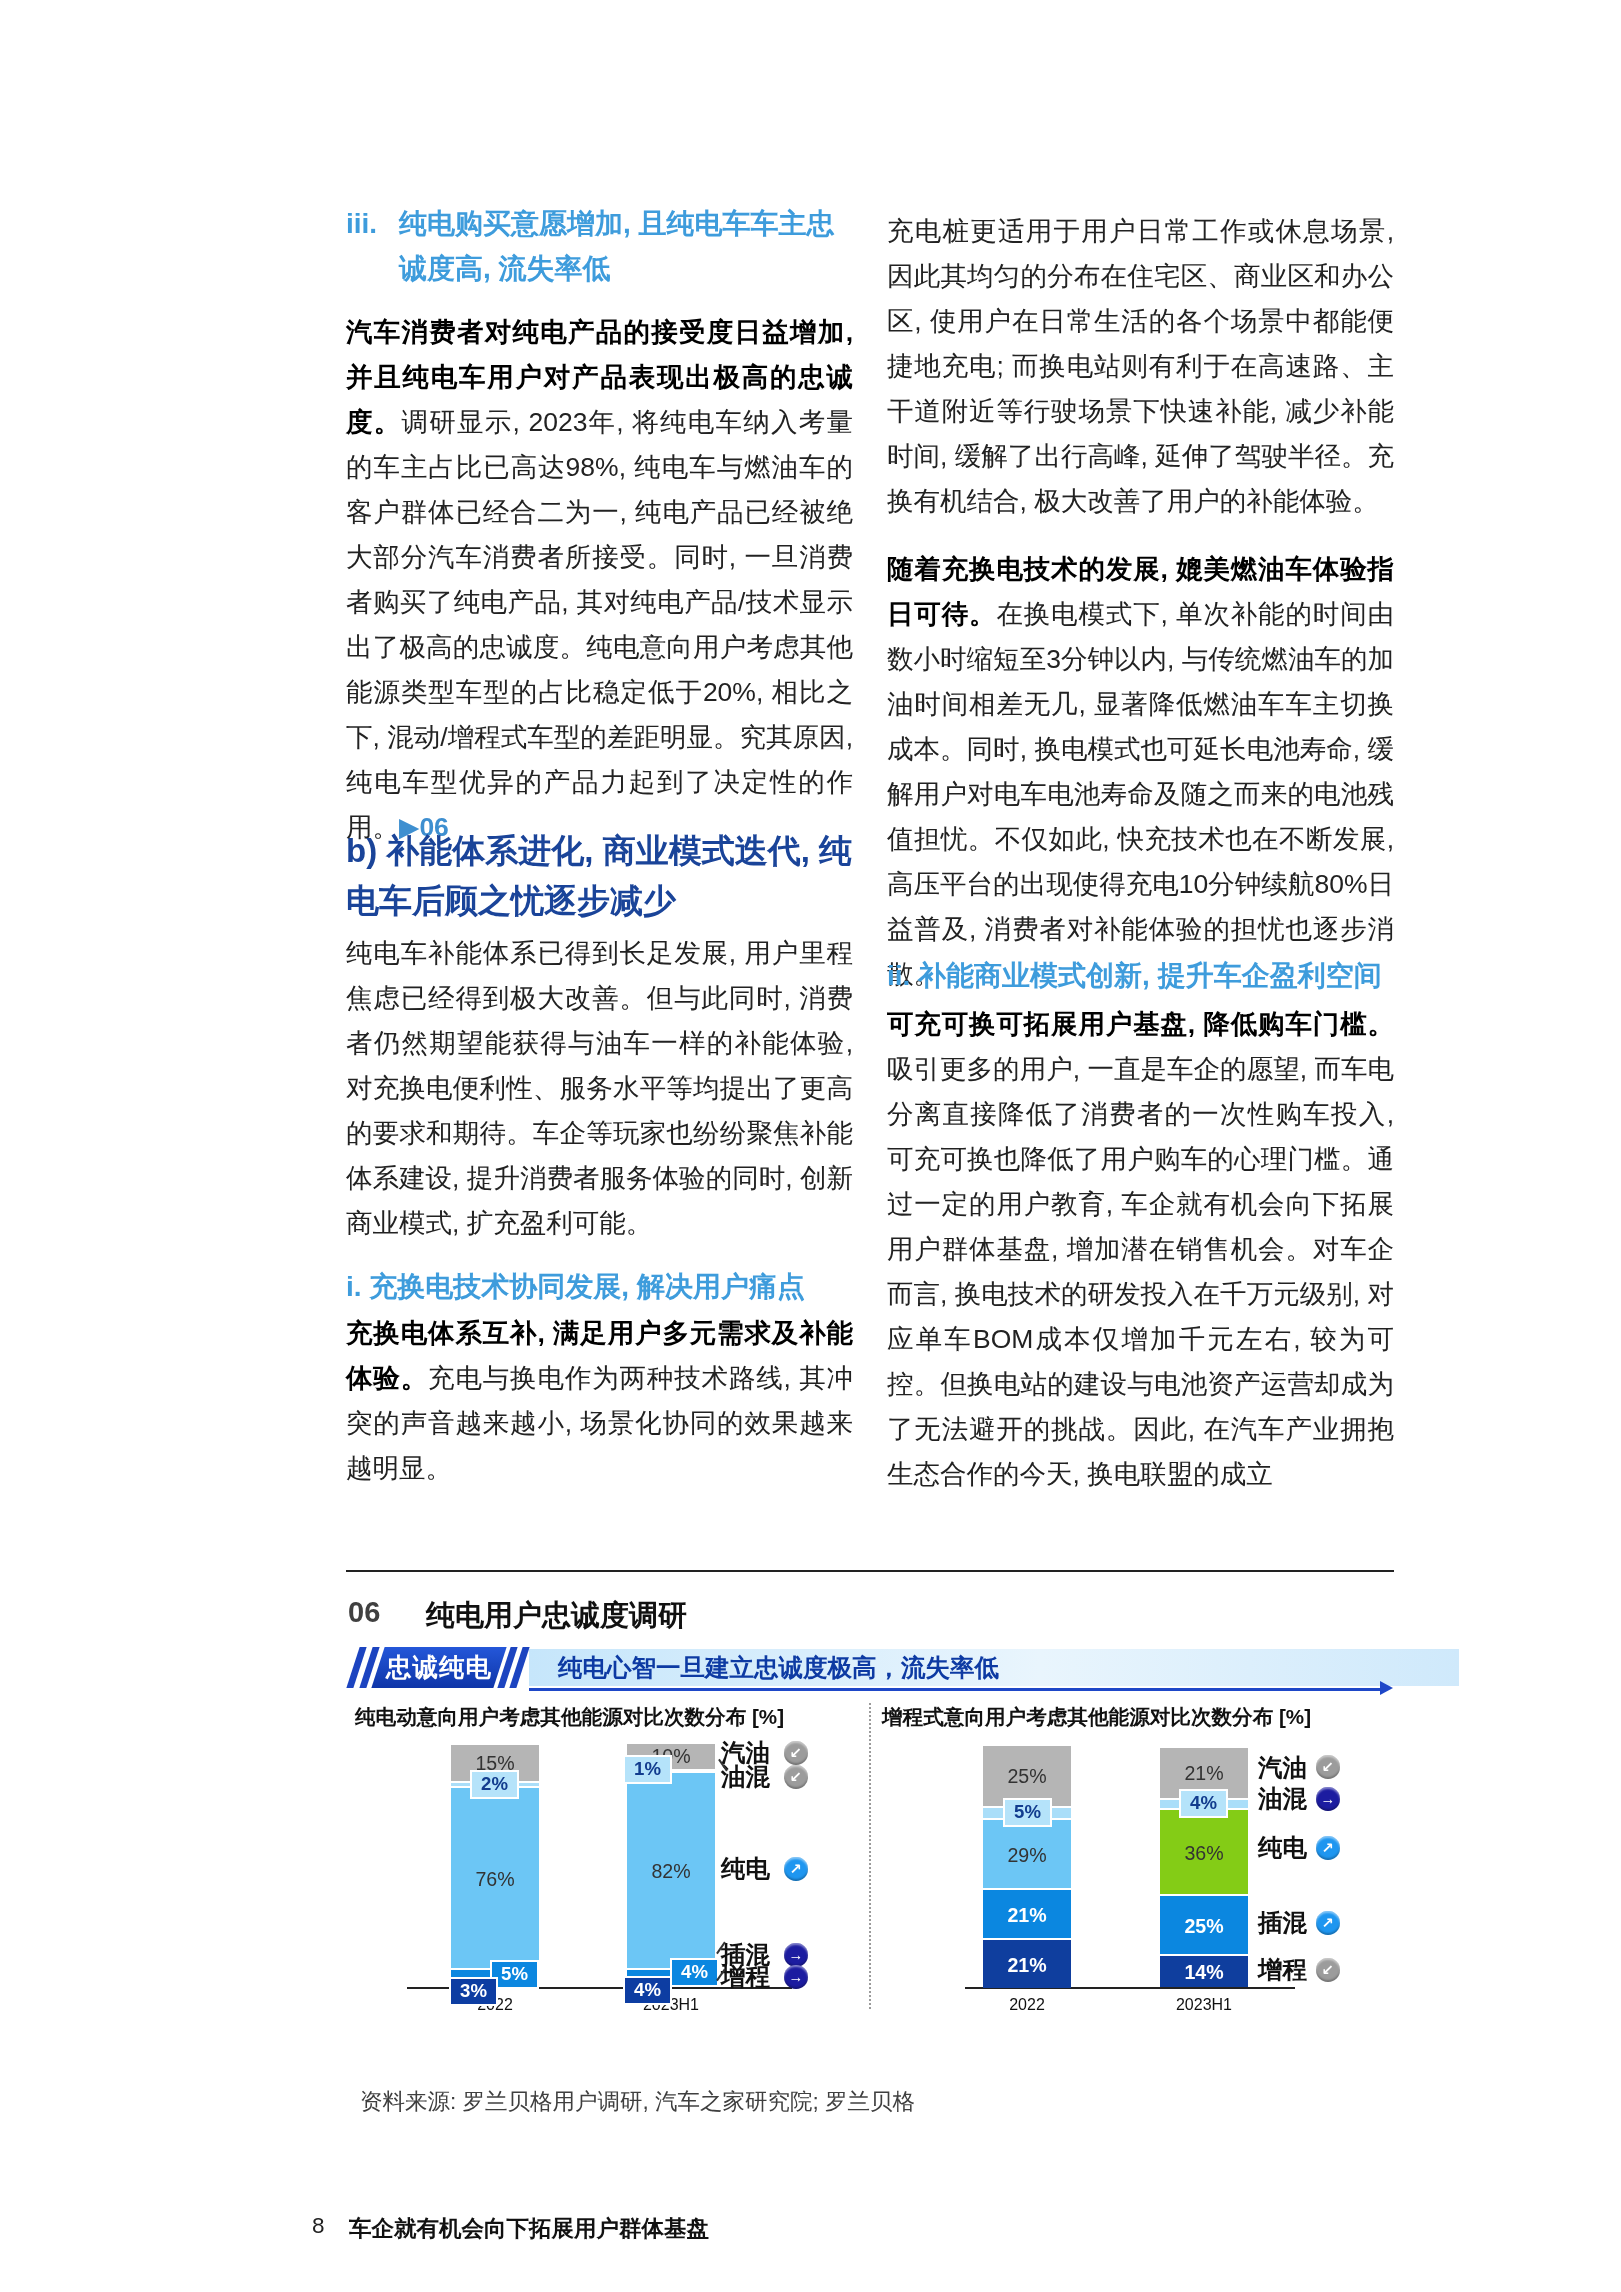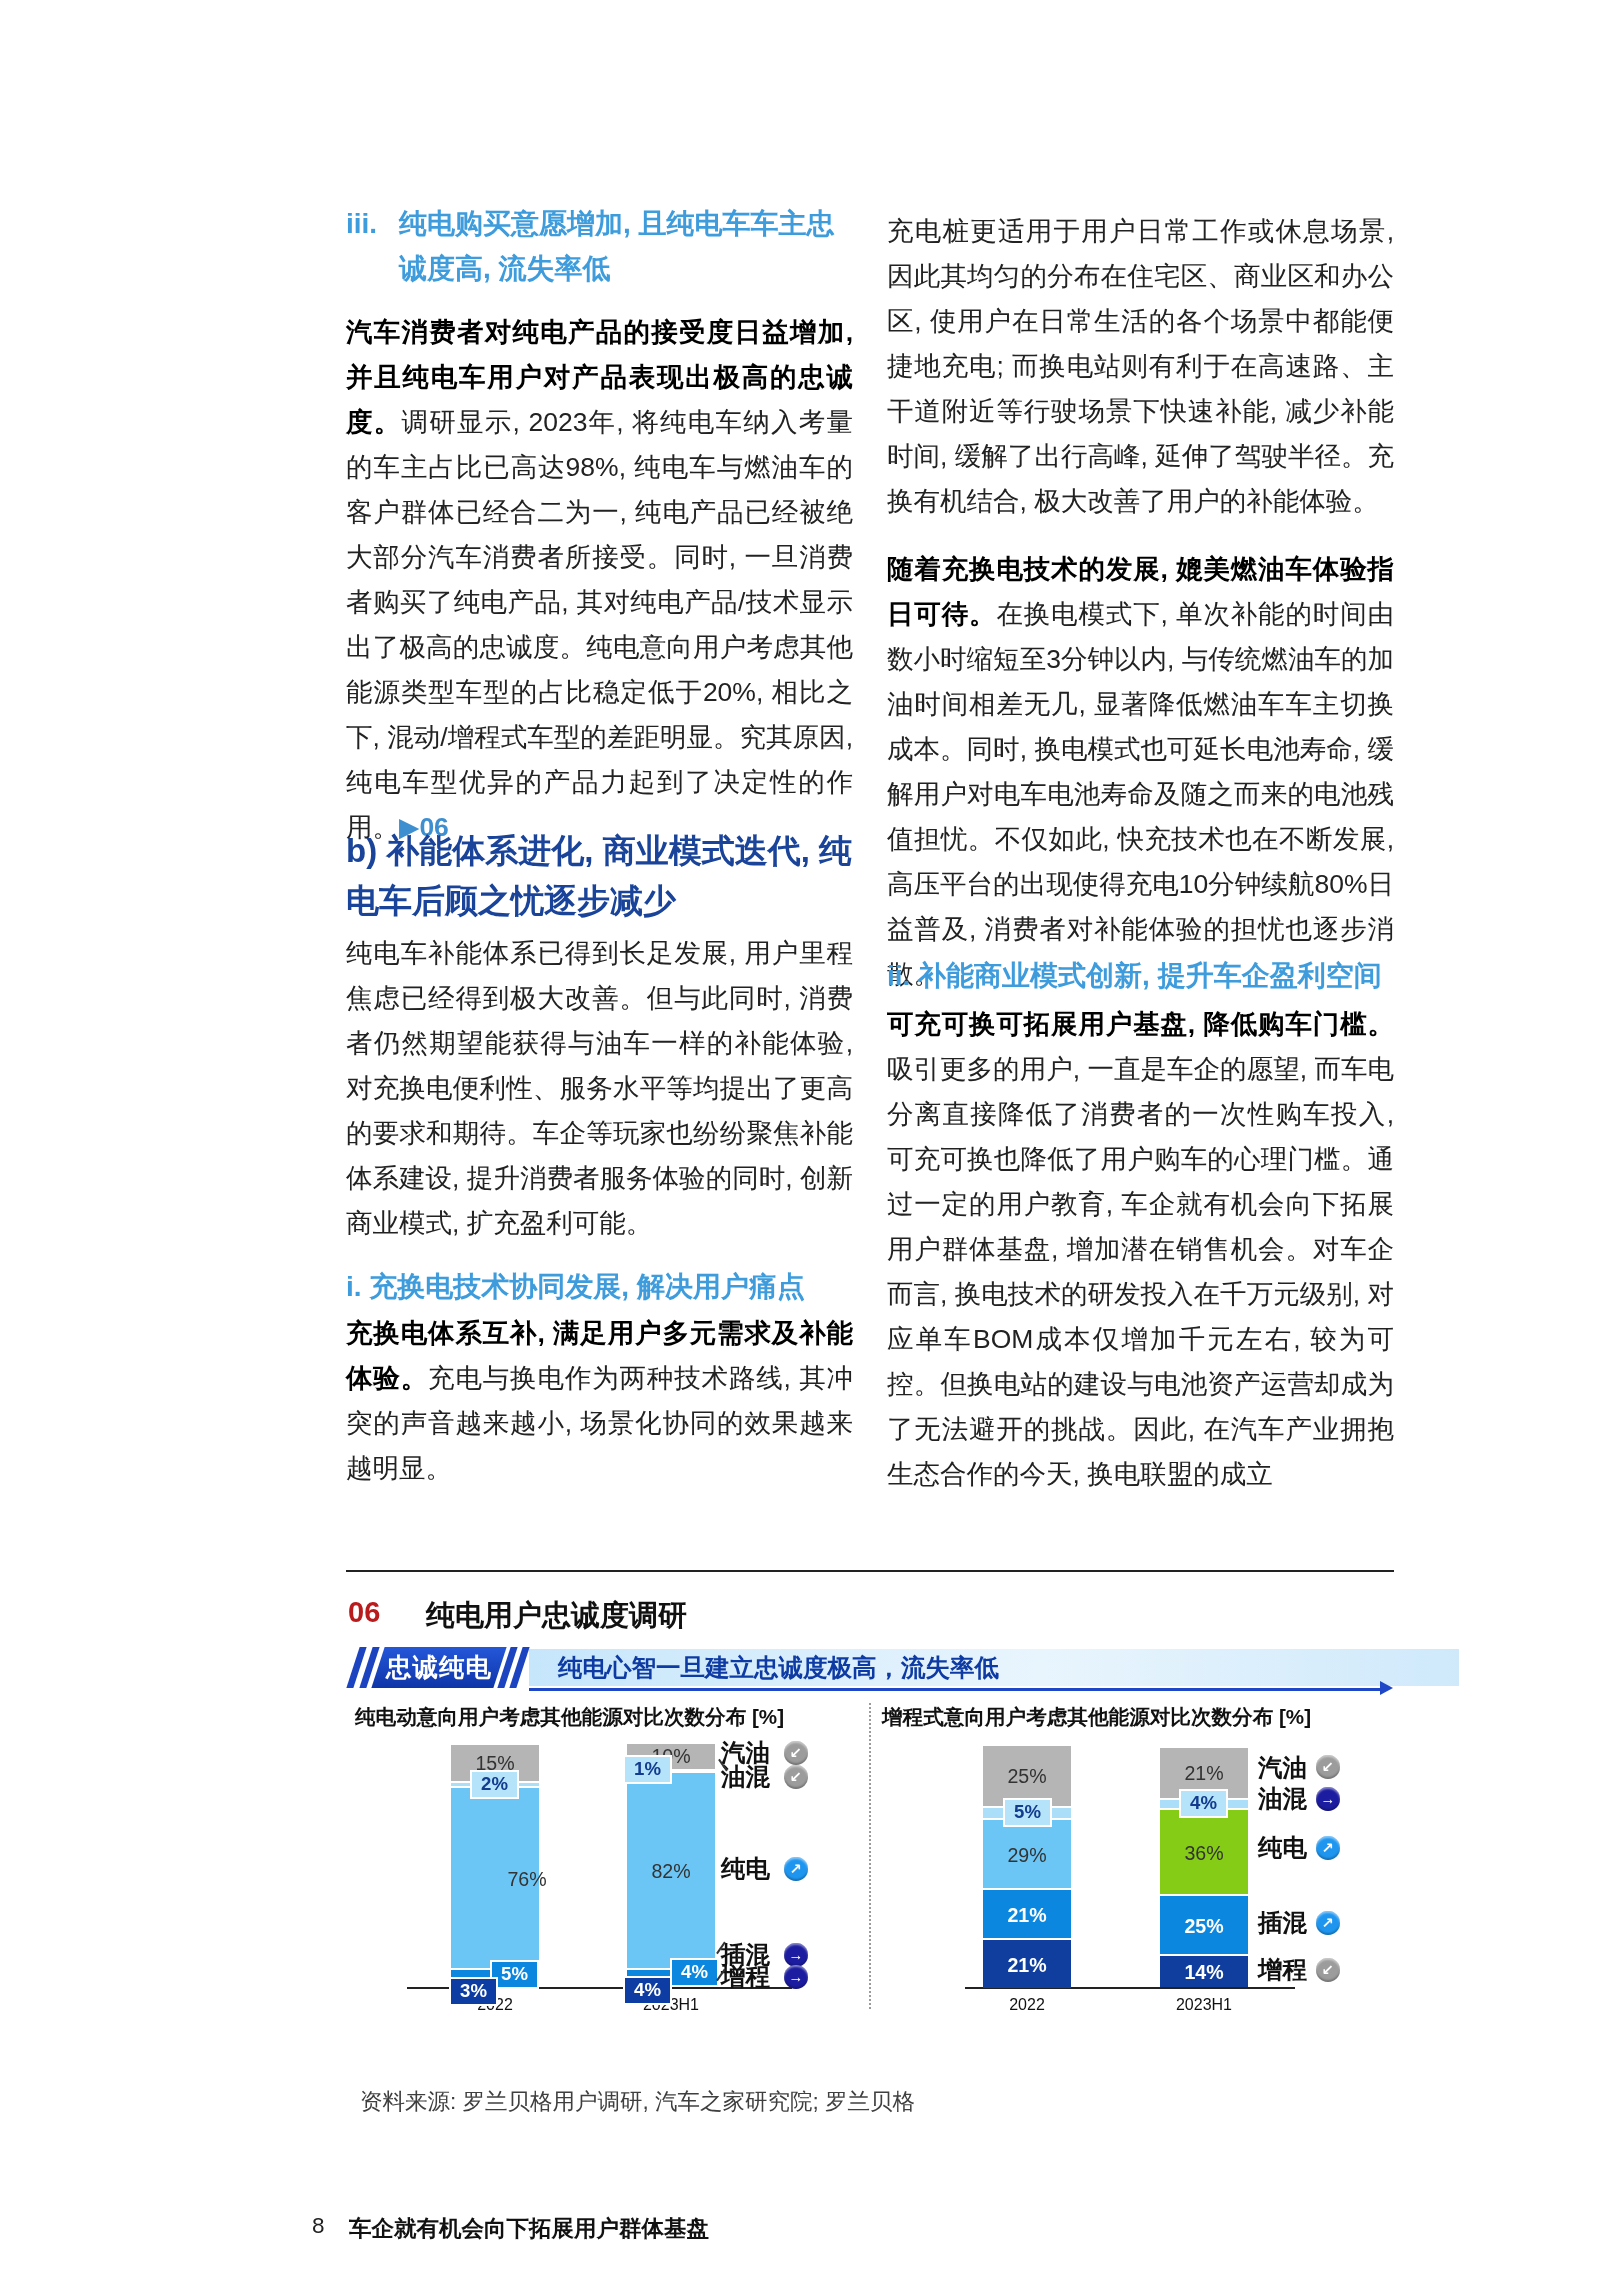--- a/index.html
+++ b/index.html
@@ -9,21 +9,21 @@
   
   .para{font-size:26.5px;line-height:45px;text-align:justify;color:#222;}
   .para strong{color:#000;}
   .h-light{font-size:28px;line-height:45px;font-weight:bold;color:#3E9CDC;}
   .h-dark{font-size:33px;line-height:50px;font-weight:bold;color:#1A4499;}
   .h-flex{display:flex;}
   .h-flex .marker{width:53px;flex:0 0 53px;}
   .ref{color:#3E8FD0;font-weight:bold;}
   
   .rule{height:2px;background:#222;}
-  .ex-num{font-size:29px;font-weight:bold;color:#b91c1c;}
+  .ex-num{font-size:29px;font-weight:bold;color:#404040;}
   .ex-title{font-size:29px;font-weight:bold;color:#111;}
   
   .stripe{width:6.9px;height:41px;background:#1C44C0;transform:skewX(-18deg);}
   .tag{width:122px;height:41px;background:linear-gradient(180deg,#2457d9 0%,#0e35a8 100%);
        transform:skewX(-18deg);display:flex;align-items:center;justify-content:center;}
   .tag span{transform:skewX(18deg);color:#fff;font-size:25.5px;font-weight:bold;letter-spacing:1px;}
   .band{height:37px;background:linear-gradient(90deg,#c6e6fb 0%,#e9f5fd 55%,#cfe9fb 100%);
         display:flex;align-items:center;}
   .band span{font-size:24.5px;font-weight:bold;color:#0D3AA3;padding-left:29px;}
   .bline{height:2.9px;background:#1E47C8;}
@@ -106,21 +106,21 @@
   <div id="chart-layer" class="abs" style="left:0;top:0;width:1621px;height:2293px;">
       <div class="abs chart-title" style="left: 355px; top: 1703px;">纯电动意向用户考虑其他能源对比次数分布 [%]</div>
       <div class="abs axis" style="left: 407px; top: 1987px; width: 385px;"></div>
       <div class="abs cat" style="left: 451px; top: 1996px;">2022</div>
       <div class="abs bar" style="left: 451px; top: 1745px; height: 242px;">
         <div class="seg" style="height: 36px; background: rgb(181, 181, 181);">
           <div class="lbl" style="line-height: 36px; color: rgb(51, 51, 51); font-weight: 400;">15%</div>
         </div>
         <div class="seg" style="height: 4.9px; background: rgb(170, 222, 249); border-top: 2px solid rgb(255, 255, 255);"></div>
         <div class="seg" style="height: 182px; background: rgb(108, 198, 245); border-top: 2px solid rgb(255, 255, 255);">
-          <div class="lbl" style="line-height: 182px; color: rgb(51, 51, 51); font-weight: 400; padding-left: 32px;">76%</div>
+          <div class="lbl" style="line-height: 182px; color: rgb(51, 51, 51); font-weight: 400;">76%</div>
         </div>
         <div class="seg" style="height: 11.8px; background: rgb(11, 135, 224); border-top: 2px solid rgb(255, 255, 255);"></div>
         <div class="seg" style="height: 6.9px; background: rgb(15, 62, 158); border-top: 2px solid rgb(255, 255, 255);"></div>
       </div>
       <div class="badge pale" style="left: 470px; top: 1770px;">2%</div>
       <div class="badge bright" style="left: 490px; top: 1960px;">5%</div>
       <div class="badge navy" style="left: 449px; top: 1977px;">3%</div>
       <div class="abs cat" style="left: 627px; top: 1996px;">2023H1</div>
       <div class="abs bar" style="left: 627px; top: 1744px; height: 243px;">
         <div class="seg" style="height: 24.5px; background: rgb(181, 181, 181);">

